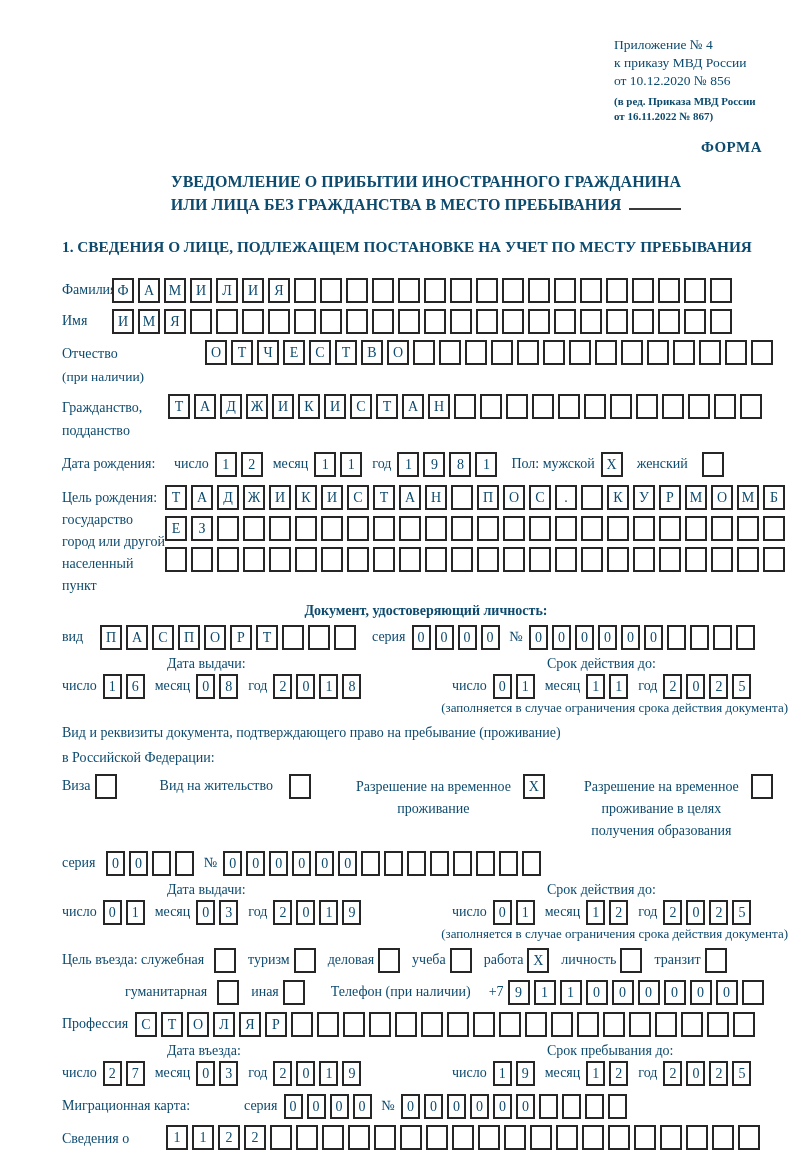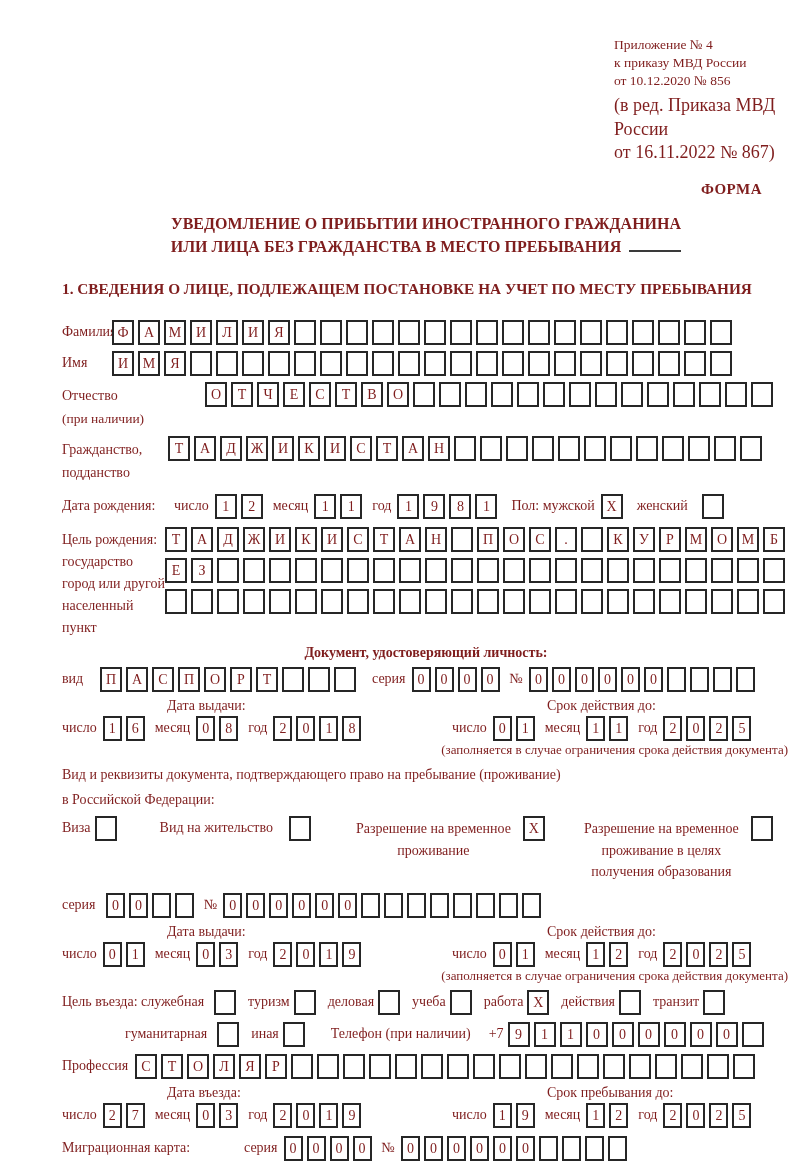--- a/index.html
+++ b/index.html
@@ -1,23 +1,23 @@
 <!DOCTYPE html>
 <html><head>
 <meta charset="utf-8">
 <style>
   html,body{margin:0;padding:0;background:#888;}
   .page{
-    width:800px;height:1163px;background:#fff;color:#7f1d1d;
+    width:800px;height:1163px;background:#fff;color:#0c4a6e;
     font-family:"Liberation Serif","DejaVu Serif",serif;font-size:14px;
     box-sizing:border-box;padding:36px 10px 0 62px;position:relative;overflow:hidden;
   }
   
   .top-note{margin-left:552px;line-height:1.32;font-size:13.5px;}
-  .amendment{margin-left:552px;margin-top:5px;line-height:1.3;font-size:18px;}
+  .amendment{margin-left:552px;margin-top:5px;line-height:1.3;font-size:11px;font-weight:bold;}
   .form-label{text-align:right;padding-right:28px;font-weight:bold;font-size:15px;margin-top:16px;letter-spacing:.5px;}
   
   .title{ text-align:center;font-weight:bold;font-size:16px;line-height:1.45;margin-top:14px;}
   .blank-line{display:inline-block;width:52px;border-bottom:2.5px solid #3a3a3a;margin-left:8px;}
   .section-heading{text-align:left;font-weight:bold;font-size:15.3px;margin-top:22px;margin-bottom:22px;}
   
   .frow{display:flex;align-items:flex-start;margin-bottom:6px;}
   .lbl{padding-top:4px;flex:0 0 auto;}
   .lbl .l2{font-size:13.5px;}
   .mlabel{line-height:23px;padding-top:2px;}
@@ -524,21 +524,21 @@
         <span class="cell"></span>
       </span>
     <span class="ilbl">учеба</span>
     <span class="cells">
         <span class="cell"></span>
       </span>
     <span class="ilbl">работа</span>
     <span class="cells">
         <span class="cell">X</span>
       </span>
-    <span class="ilbl">действия</span>
+    <span class="ilbl">личность</span>
     <span class="cells">
         <span class="cell"></span>
       </span>
     <span class="ilbl">транзит</span>
     <span class="cells">
         <span class="cell"></span>
       </span>
   </div>
 
   <div class="purpose indent2">

